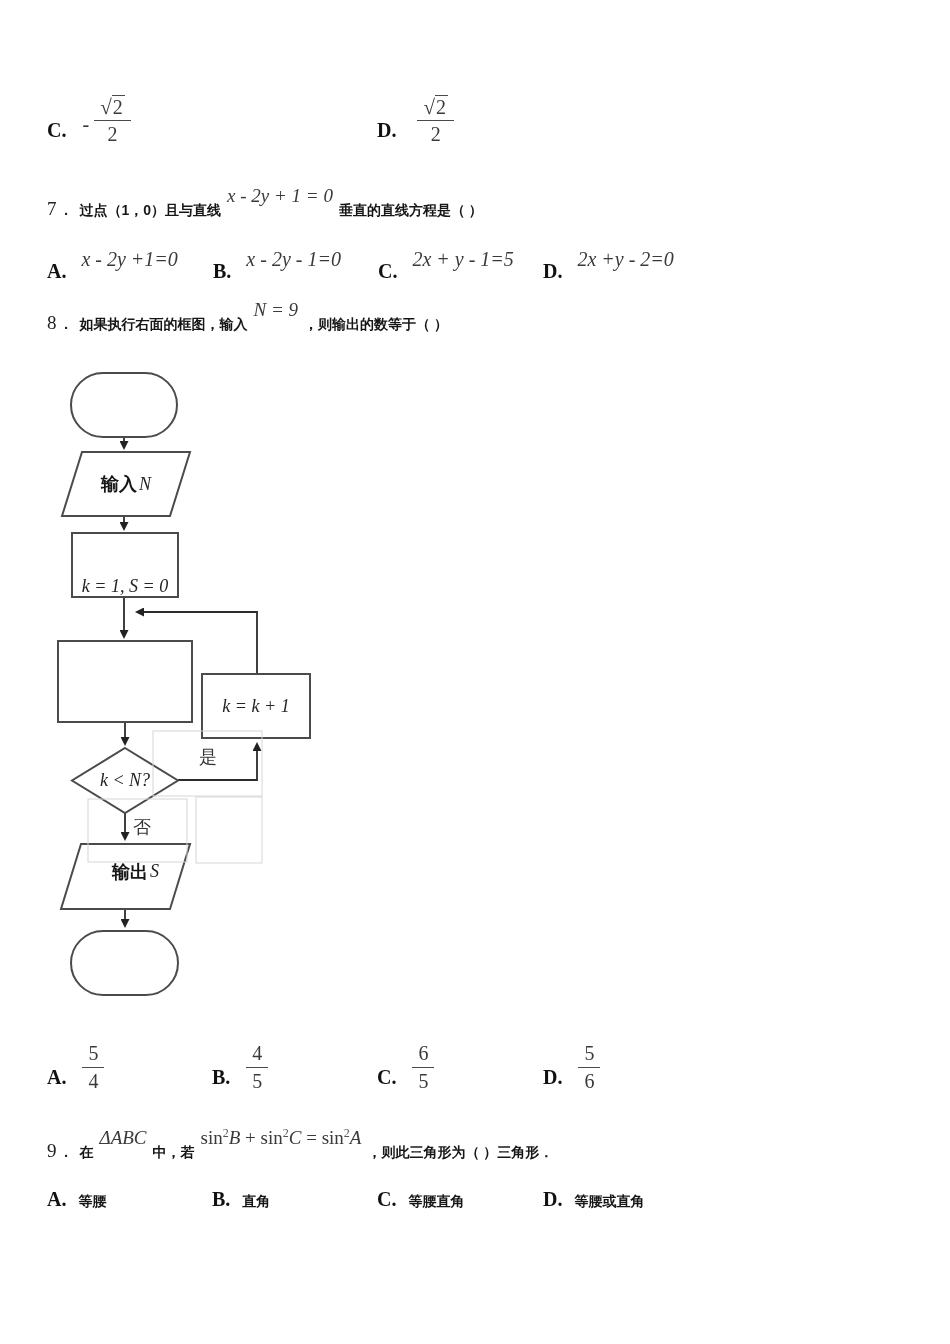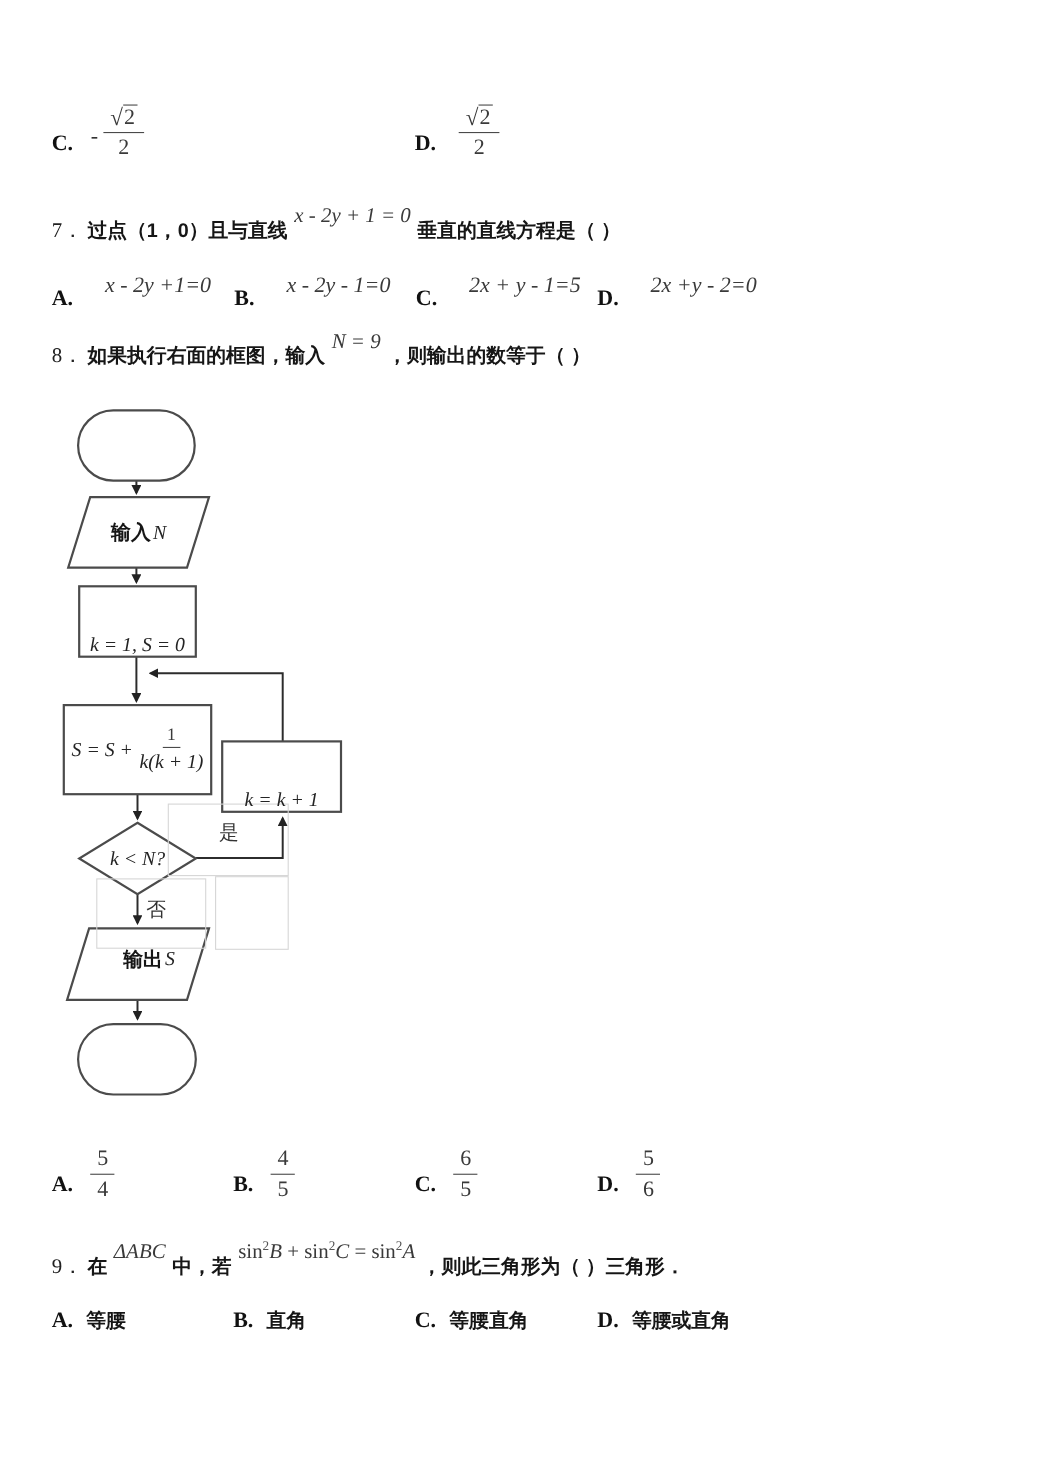--- a/index.html
+++ b/index.html
@@ -3,21 +3,21 @@
 <meta charset="utf-8">
 <style>
   html,body{margin:0;padding:0;}
   body{
     width:950px;height:1344px;background:#ffffff;position:relative;
     font-family:"Liberation Serif","DejaVu Serif",serif;color:#1a1a1a;
     overflow:hidden;
   }
   .abs{position:absolute;}
   .line{position:absolute;white-space:nowrap;line-height:26px;font-size:19px;}
-  .cn{font-family:"Liberation Sans","DejaVu Sans",sans-serif;font-weight:700;color:#161616;font-size:18px;}
+  .cn{font-family:"Liberation Sans","DejaVu Sans",sans-serif;font-weight:700;color:#161616;font-size:14px;}
   .qnum{font-family:"Liberation Serif","DejaVu Serif",serif;font-weight:400;color:#222;font-size:19px;margin-right:4px;}
   .eq{font-family:"Liberation Serif","DejaVu Serif",serif;font-style:italic;color:#3a3a3a;}
   .supeq{position:relative;top:-13px;margin:0 6px;font-size:19px;}
   .rm{font-style:normal;font-family:"Liberation Serif","DejaVu Serif",serif;color:#3a3a3a;}
   .it{font-style:italic;font-family:"Liberation Serif","DejaVu Serif",serif;color:#3a3a3a;}
   sup.sp{font-size:12px;color:#555;font-style:normal;vertical-align:super;line-height:0;}
   .olabel{font-family:"Liberation Serif","DejaVu Serif",serif;font-weight:700;color:#111;font-size:20px;}
 
   
   .frac{display:inline-flex;flex-direction:column;align-items:center;
@@ -28,21 +28,21 @@
   .frac.small{font-size:16px;}
   .frac.small .num{padding:0 4px 1px;}
   .rad{font-style:normal;font-size:21px;line-height:1;}
   .radicand{border-top:1.5px solid #4a4a4a;line-height:1.05;padding:1px 2px 0 1px;}
 
   
   .optfrac{display:flex;align-items:flex-start;}
   .optfrac .olabel{position:relative;top:24px;margin-right:16px;}
   .optfrac .minus{position:relative;top:18px;margin-right:5px;font-style:normal;color:#333;font-size:20px;}
   .opteq .olabel{position:relative;top:12px;}
-  .opteq .eq{margin-left:29px;font-size:20px;}
+  .opteq .eq{margin-left:15px;font-size:20px;}
   .opttext .olabel{margin-right:12px;}
 
   
   .fc{position:absolute;left:40px;top:360px;width:340px;height:650px;}
   .fc svg{position:absolute;left:0;top:0;}
   .fc-shape{fill:#ffffff;stroke:#4b4b4b;stroke-width:2;}
   .fc-line{stroke:#2c2c2c;stroke-width:1.8;fill:none;}
   .faint{fill:none;stroke:#d6d6d6;stroke-width:1;}
   .fc-label{position:absolute;display:flex;align-items:center;justify-content:center;text-align:center;}
   .fc-label .cn{font-size:18px;}
@@ -129,30 +129,21 @@
       <rect class="faint" x="48" y="439" width="99" height="63"></rect>
     </svg>
 
     <div class="fc-label" style="left:22px;top:92px;width:128px;height:64px;">
       <span class="cn">输入</span>
         <span class="fc-eq" style="margin-left:2px;">N</span>
     </div>
     <div class="fc-label" style="left:32px;top:173px;width:106px;height:64px;align-items:flex-end;">
       <span class="fc-eq">k = 1, S = 0</span>
     </div>
-    <div class="fc-label" style="left:18px;top:281px;width:134px;height:81px;">
-      <span class="fc-eq">S = S +</span>
-      <span class="frac small" style="margin-left:6px;">
-        <span class="num">
-            <span class="rm">1</span>
-          </span>
-        <span class="den fc-eq">k(k + 1)</span>
-      </span>
-    </div>
-    <div class="fc-label" style="left:162px;top:314px;width:108px;height:64px;align-items:flex-end;">
+    <div class="fc-label" style="left:162px;top:314px;width:108px;height:64px;">
       <span class="fc-eq">k = k + 1</span>
     </div>
     <div class="fc-label" style="left:32px;top:388px;width:106px;height:65px;">
       <span class="fc-eq">k &lt; N?</span>
     </div>
     <div class="fc-label" style="left:146px;top:385px;width:44px;height:24px;">
       <span class="fc-yn">是</span>
     </div>
     <div class="fc-label" style="left:80px;top:455px;width:44px;height:24px;">
       <span class="fc-yn">否</span>

